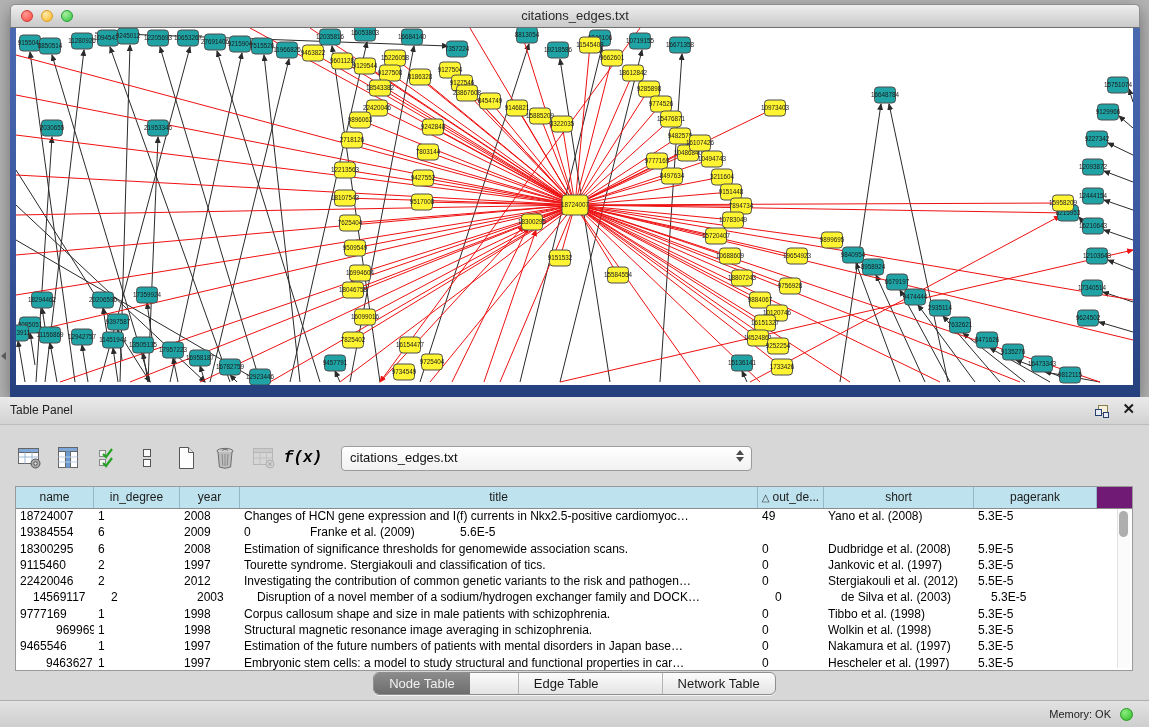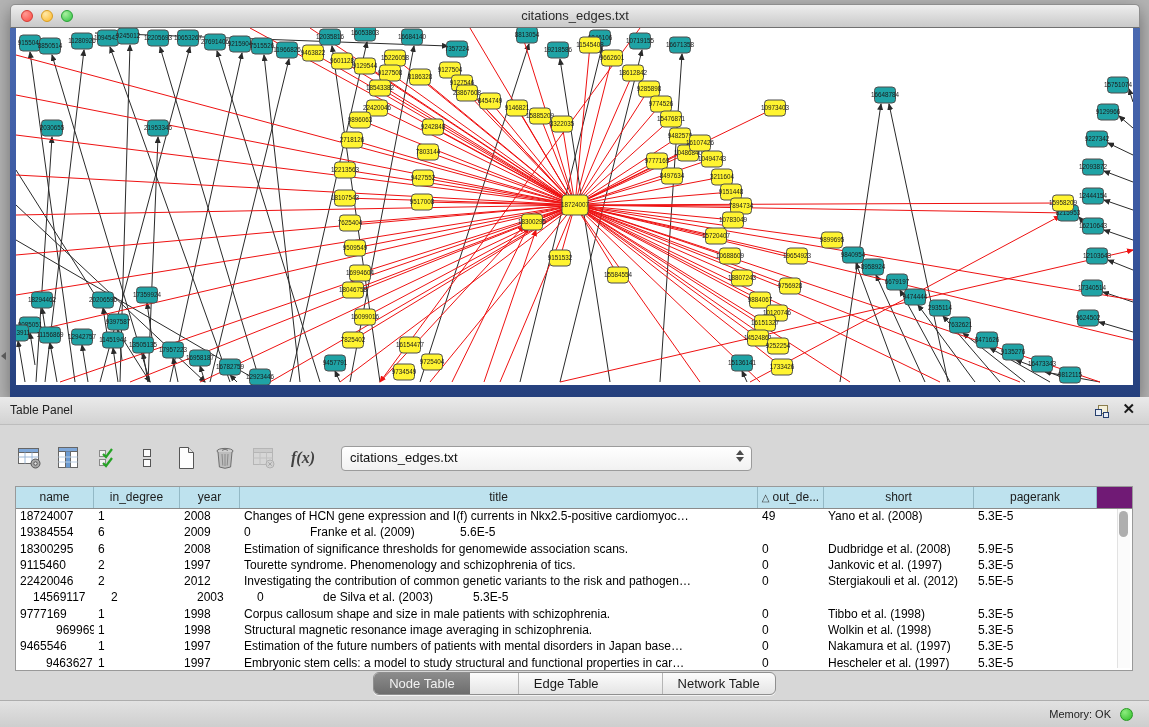--- a/index.html
+++ b/index.html
@@ -32,21 +32,21 @@
                   border-bottom:1px solid #bdbdbd;position:relative;}
   .panel-title{font-size:12px;color:#222;padding-left:10px;line-height:27px;}
   .float-icon{position:absolute;right:42px;top:8px;width:12px;height:11px;}
   .float-icon .sq1{position:absolute;left:3px;top:0;width:8px;height:7px;border:1px solid #8a7d4d;background:#f4efd8;}
   .float-icon .sq2{position:absolute;left:0;top:4px;width:5px;height:5px;border:1px solid #27406e;background:#e8edf5;}
   .float-icon .sq3{position:absolute;left:8px;top:7px;width:4px;height:4px;border:1px solid #27406e;background:#e8edf5;}
   .close-icon{position:absolute;right:14px;top:3px;font-size:15px;font-weight:bold;color:#1a1a1a;cursor:default;}
 
   .toolbar{position:absolute;left:15px;top:42px;height:38px;display:flex;align-items:center;gap:9px;}
   .tool-btn{width:30px;height:32px;display:flex;align-items:center;justify-content:center;}
-  .fx-label{font-family:Liberation Serif, serif;font-style:italic;font-weight:bold;font-size:16px;color:#404040;}
+  .fx-label{font-family:Liberation Mono, monospace;font-style:italic;font-weight:bold;font-size:16px;color:#000000;}
   .dropdown{margin-left:14px;width:393px;height:23px;background:linear-gradient(#ffffff,#f1f1f1);
             border:1px solid #9b9b9b;border-radius:4px;font-size:13px;color:#111;
             padding:0 8px;line-height:22px;position:relative;box-sizing:content-box;}
   .dd-stepper{position:absolute;right:7px;top:3px;display:flex;flex-direction:column;align-items:center;gap:2px;}
   .dd-stepper i{width:0;height:0;border-left:4px solid transparent;border-right:4px solid transparent;}
   .dd-up{border-bottom:5px solid #4c4c4c;}
   .dd-down{border-top:5px solid #4c4c4c;}
 
   .table-wrap{position:absolute;left:15px;top:89px;width:1118px;height:185px;
               background:#ffffff;border:1px solid #999;box-sizing:border-box;}
@@ -880,38 +880,39 @@
           <div class="td" style="width: 60px;">2008</div>
           <div class="td" style="width: 518px;">Estimation of significance thresholds for genomewide association scans.</div>
           <div class="td" style="width: 66px;">0</div>
           <div class="td" style="width: 150px;">Dudbridge et al. (2008)</div>
           <div class="td" style="width: 123px;">5.9E-5</div>
         </div>
         <div class="tr">
           <div class="td" style="width: 78px;">9115460</div>
           <div class="td" style="width: 86px;">2</div>
           <div class="td" style="width: 60px;">1997</div>
-          <div class="td" style="width: 518px;">Tourette syndrome. Phenomenology and schizophrenia of tics.</div>
+          <div class="td" style="width: 518px;">Tourette syndrome. Stergiakouli and classification of tics.</div>
           <div class="td" style="width: 66px;">0</div>
           <div class="td" style="width: 150px;">Jankovic et al. (1997)</div>
           <div class="td" style="width: 123px;">5.3E-5</div>
         </div>
         <div class="tr">
           <div class="td" style="width: 78px;">22420046</div>
           <div class="td" style="width: 86px;">2</div>
           <div class="td" style="width: 60px;">2012</div>
           <div class="td" style="width: 518px;">Investigating the contribution of common genetic variants to the risk and pathogen…</div>
           <div class="td" style="width: 66px;">0</div>
           <div class="td" style="width: 150px;">Stergiakouli et al. (2012)</div>
           <div class="td" style="width: 123px;">5.5E-5</div>
         </div>
         <div class="tr">
           <div class="td" style="width: 78px; margin-left: 13px;">14569117</div>
           <div class="td" style="width: 86px;">2</div>
           <div class="td" style="width: 60px;">2003</div>
+          <div class="td" style="width: 518px;">Disruption of a novel member of a sodium/hydrogen exchanger family and DOCK…</div>
           <div class="td" style="width: 66px;">0</div>
           <div class="td" style="width: 150px;">de Silva et al. (2003)</div>
           <div class="td" style="width: 123px;">5.3E-5</div>
         </div>
         <div class="tr">
           <div class="td" style="width: 78px;">9777169</div>
           <div class="td" style="width: 86px;">1</div>
           <div class="td" style="width: 60px;">1998</div>
           <div class="td" style="width: 518px;">Corpus callosum shape and size in male patients with schizophrenia.</div>
           <div class="td" style="width: 66px;">0</div>

